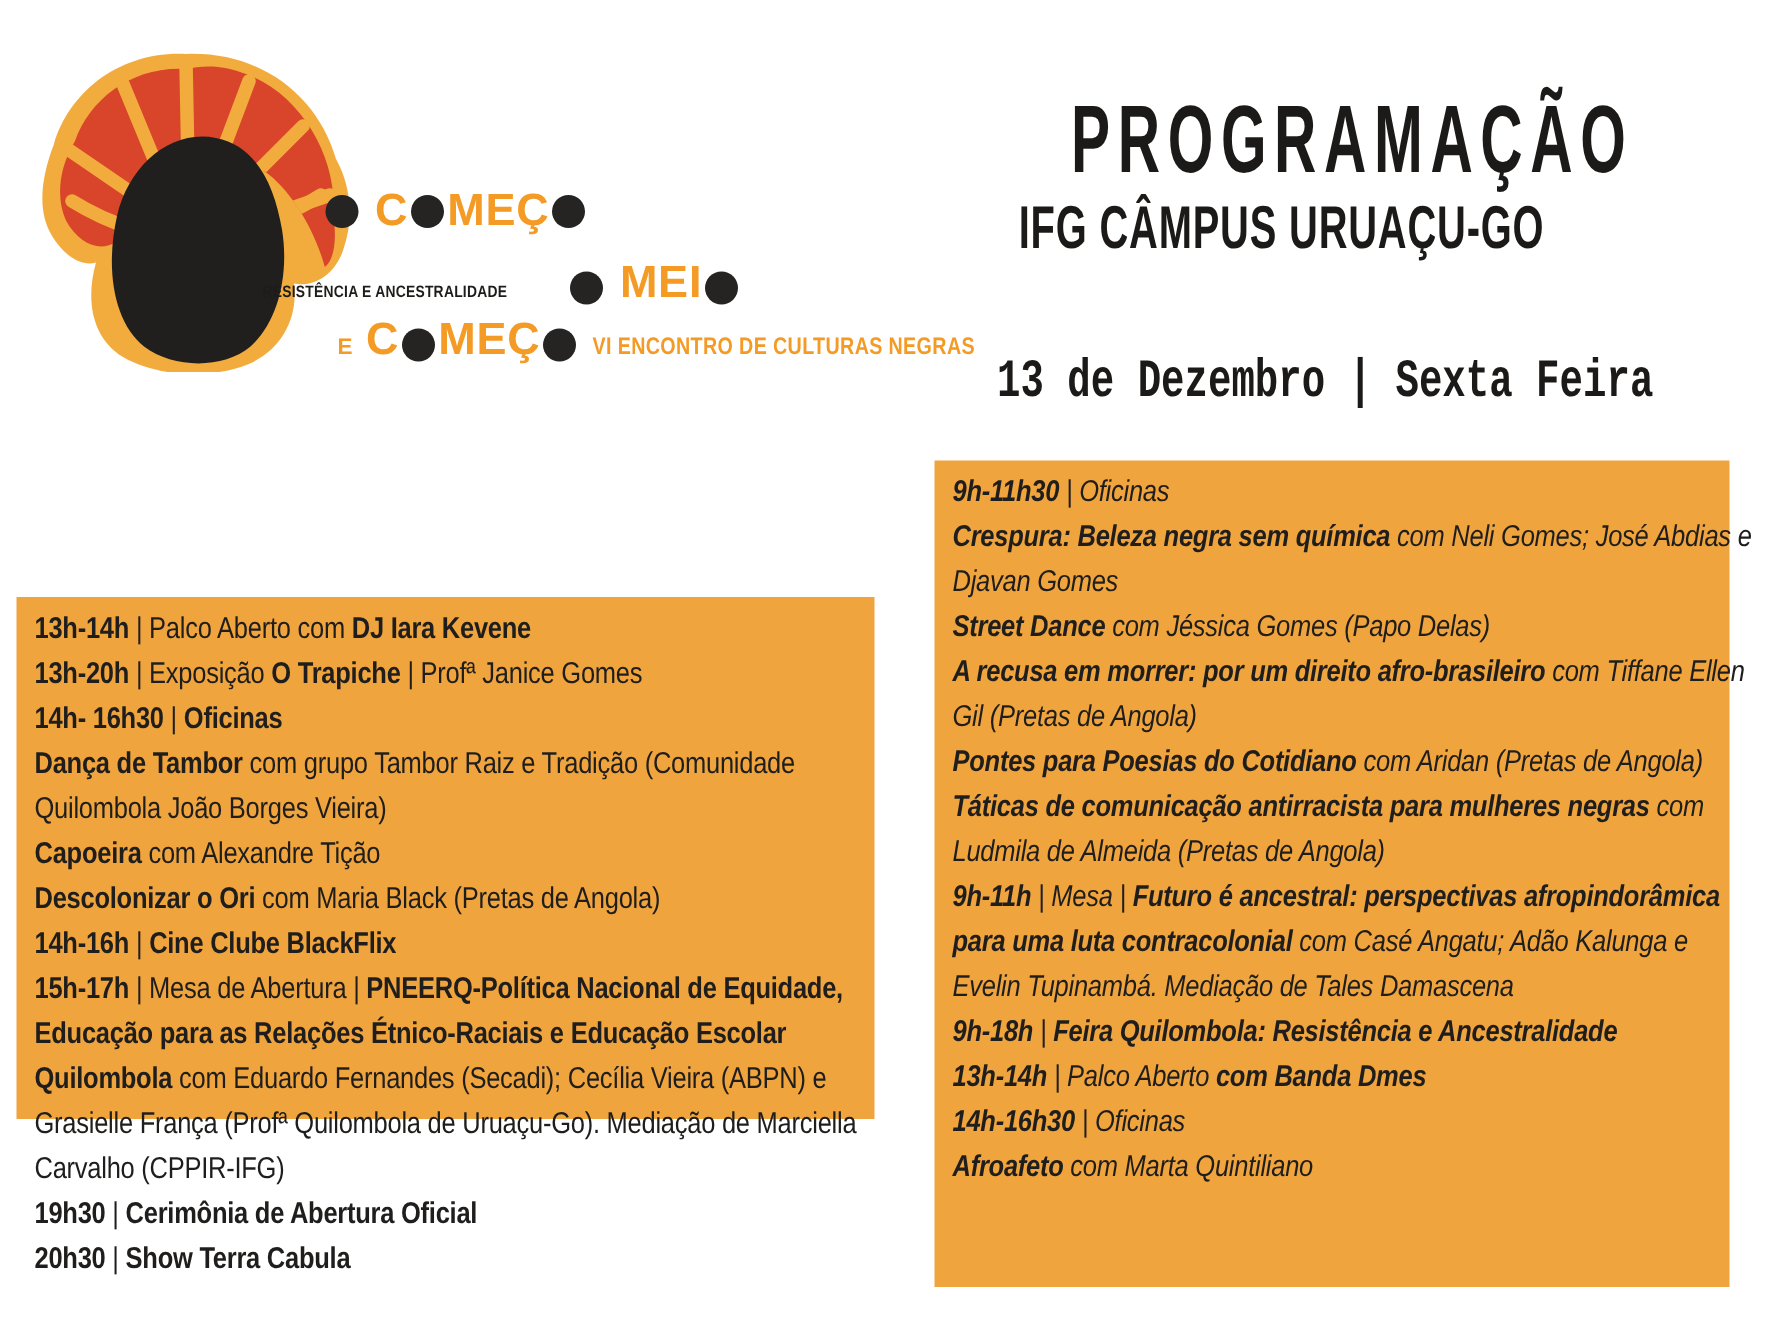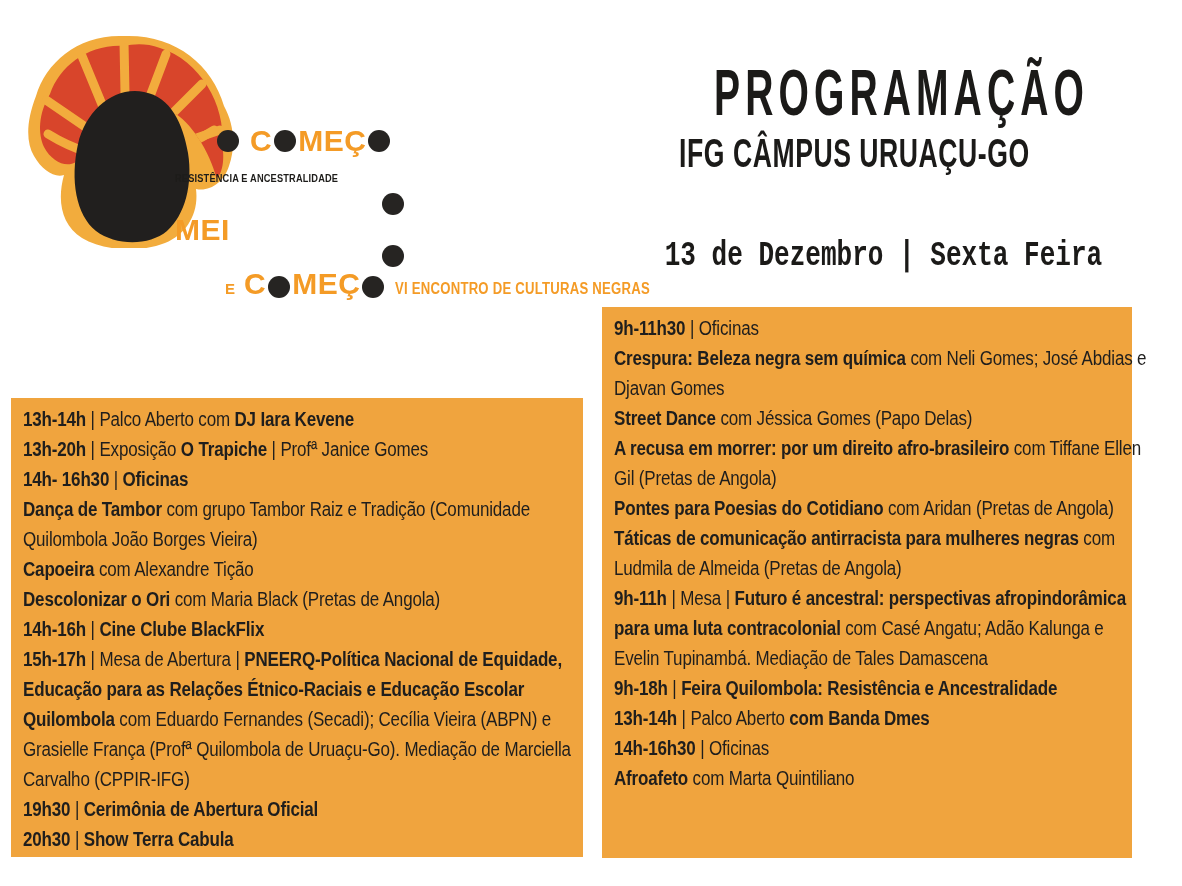--- a/index.html
+++ b/index.html
@@ -13,21 +13,21 @@
   }
   .poster { position:absolute; inset:0; }
 
   
   .logo-art { position:absolute; left:24px; top:34px; width:216px; height:214px; }
 
   
   .logo-text { position:absolute; left:170px; top:126px; width:440px; }
   .logo-row { display:flex; align-items:baseline; line-height:30px; white-space:nowrap; }
   .row1 { margin-left:45px; }
-  .row2 { margin-top:7px; margin-left:5px;flex-direction:column; }
+  .row2 { margin-top:18px; margin-left:5px; }
   .row3 { margin-top:2px; margin-left:55px; }
   .dot {
     width:22px; height:22px; border-radius:50%;
     background:#262422; display:inline-block; align-self:center;
     margin:0 2px; flex:none;
   }
   .lg-big  { font-size:30px; font-weight:700; color:var(--logo-orange,#f49b26); letter-spacing:0.5px; }
   .lg-small{ font-size:11px; font-weight:700; color:#1d1c1a; letter-spacing:0.2px;
              display:inline-block; transform:scaleX(0.84); transform-origin:0 70%; }
   .lg-mid  { font-size:15px; font-weight:700; color:var(--logo-orange,#f49b26); }
@@ -54,22 +54,22 @@
     transform:scale(0.84,1.16); transform-origin:50% 30%; white-space:nowrap;
   }
   .heading-left  { left:11px;  top:330px; width:572px; }
   .heading-right { left:602px; top:238px; width:562px; }
 
   
   .block {
     position:absolute; background:var(--orange,#f0a43e);
     padding:6px 12px; overflow:visible;
   }
-  .block-left  { left:11px;  top:398px; width:572px; height:459px; }
-  .block-right { left:602px; top:307px; width:530px; height:551px; }
+  .block-left  { left:11px;  top:398px; width:572px; height:348px; }
+  .block-right { left:623px; top:307px; width:530px; height:551px;font-style:italic; }
   .sched-inner {
     font-size:20px; line-height:30px; color:var(--body-text,#1f1e1d);
     width:645px; transform:scaleX(0.85); transform-origin:0 0;
     letter-spacing:-0.2px;
   }
   .block-right .sched-inner { width:632px; }
   .entry { }
   .entry .b { font-weight:700; }
 </style>
 </head>

